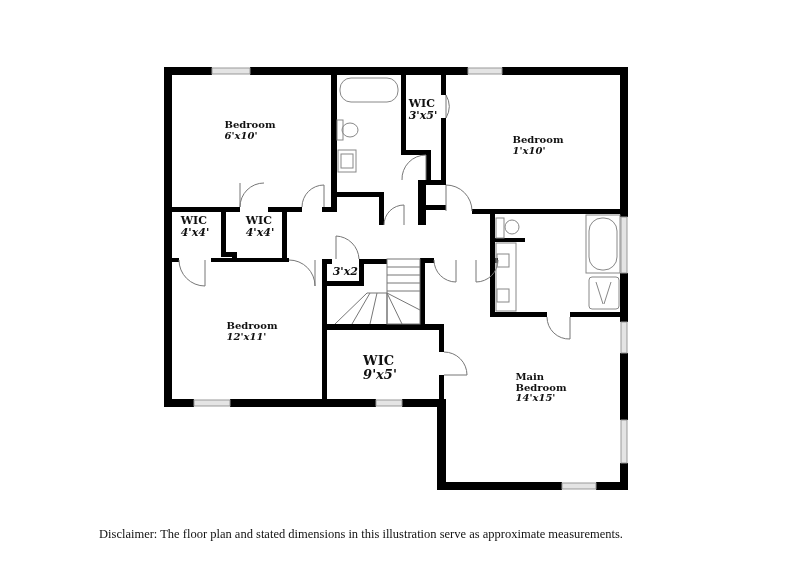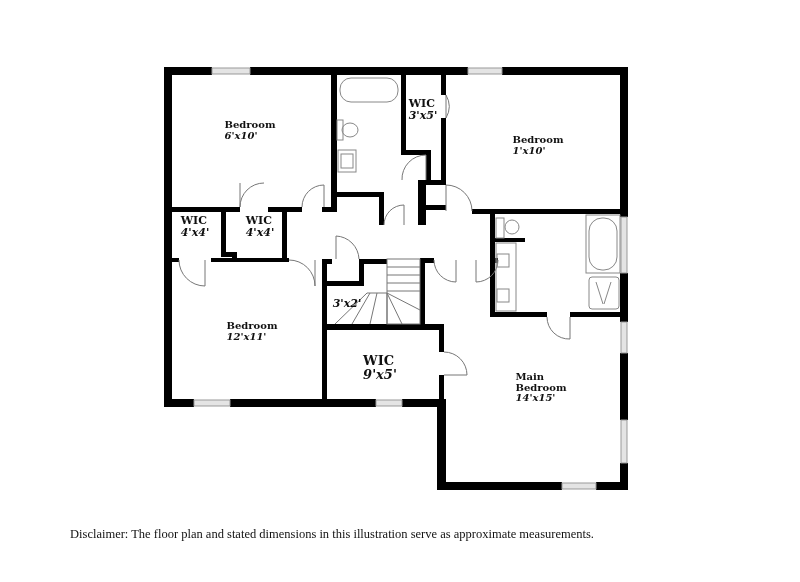--- a/index.html
+++ b/index.html
@@ -3,21 +3,21 @@
 <meta charset="utf-8">
 <style>
   html,body{margin:0;padding:0;background:#ffffff;}
   body{width:800px;height:582px;position:relative;overflow:hidden;font-family:"DejaVu Serif","Liberation Serif",serif;}
   #plan{position:absolute;left:0;top:0;width:800px;height:582px;}
   .room-label{position:absolute;text-align:left;font-family:"DejaVu Serif","Liberation Serif",serif;font-weight:bold;color:#111;line-height:1.05;transform:translate(-50%,-50%);white-space:nowrap;}
   .room-label .name{display:block;}
   .room-label .dim{display:block;font-style:italic;}
   .lg{font-size:10px;}
   .sm{font-size:11px;}
-  #disclaimer{position:absolute;left:0;top:526px;width:664px;text-align:center;font-family:"Liberation Serif","DejaVu Serif",serif;font-size:12.5px;color:#111;line-height:16px;}
+  #disclaimer{position:absolute;left:0;top:526px;width:664px;text-align:center;font-family:"Liberation Serif","DejaVu Serif",serif;font-size:12.5px;color:#111;line-height:16px;padding-left:29px;}
 </style>
 </head>
 <body>
 
 <svg id="plan" viewBox="0 0 800 582" xmlns="http://www.w3.org/2000/svg">
   <g fill="#000">
 
     <rect x="164" y="67" width="48" height="8"></rect>
     <rect x="250" y="67" width="218" height="8"></rect>
     <rect x="502" y="67" width="126" height="8"></rect>
@@ -176,21 +176,21 @@
   <span class="dim">3'x5'</span>
 </div>
 <div class="room-label sm" style="left:195px;top:227px;">
   <span class="name">WIC</span>
   <span class="dim">4'x4'</span>
 </div>
 <div class="room-label sm" style="left:260px;top:227px;">
   <span class="name">WIC</span>
   <span class="dim">4'x4'</span>
 </div>
-<div class="room-label sm" style="left:347px;top:272px;margin-top:32px;">
+<div class="room-label sm" style="left:347px;top:272px;">
   <span class="dim">3'x2'</span>
 </div>
 <div class="room-label lg" style="left:380px;top:368px;font-size:13px;">
   <span class="name">WIC</span>
   <span class="dim">9'x5'</span>
 </div>
 
 <div id="disclaimer">
   <div>Disclaimer: The floor plan and stated dimensions in this illustration serve as approximate measurements.</div>
 </div>

